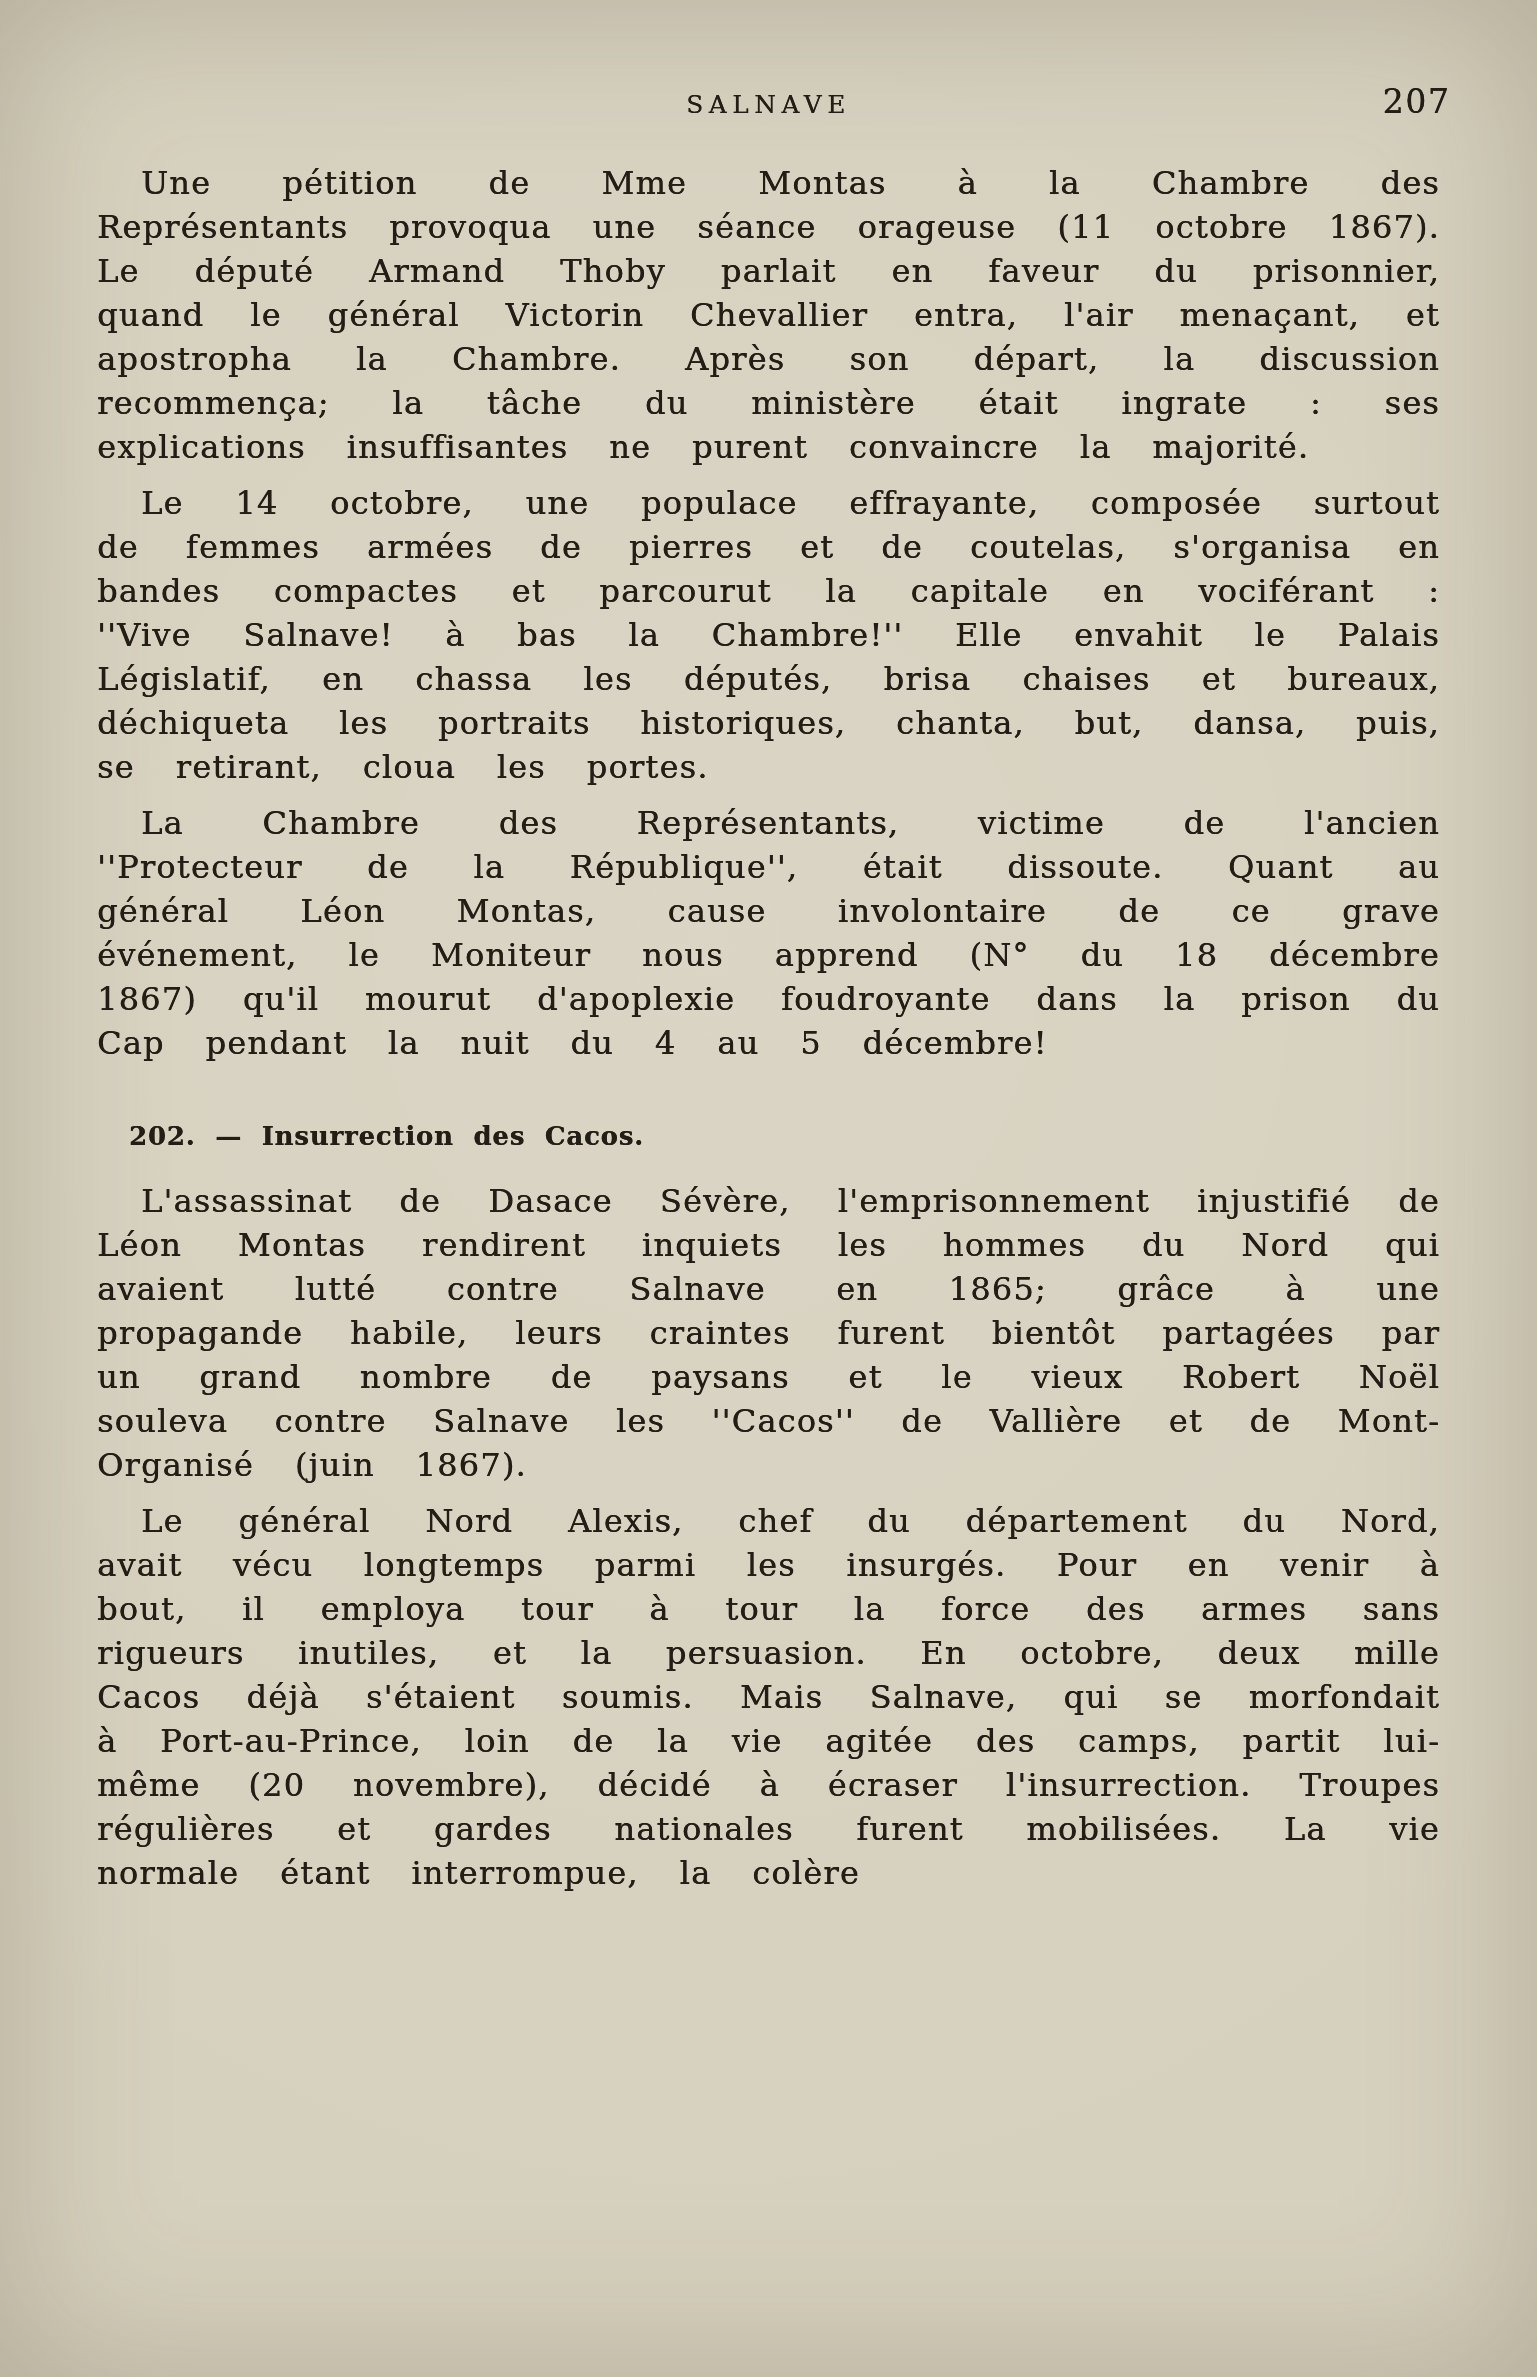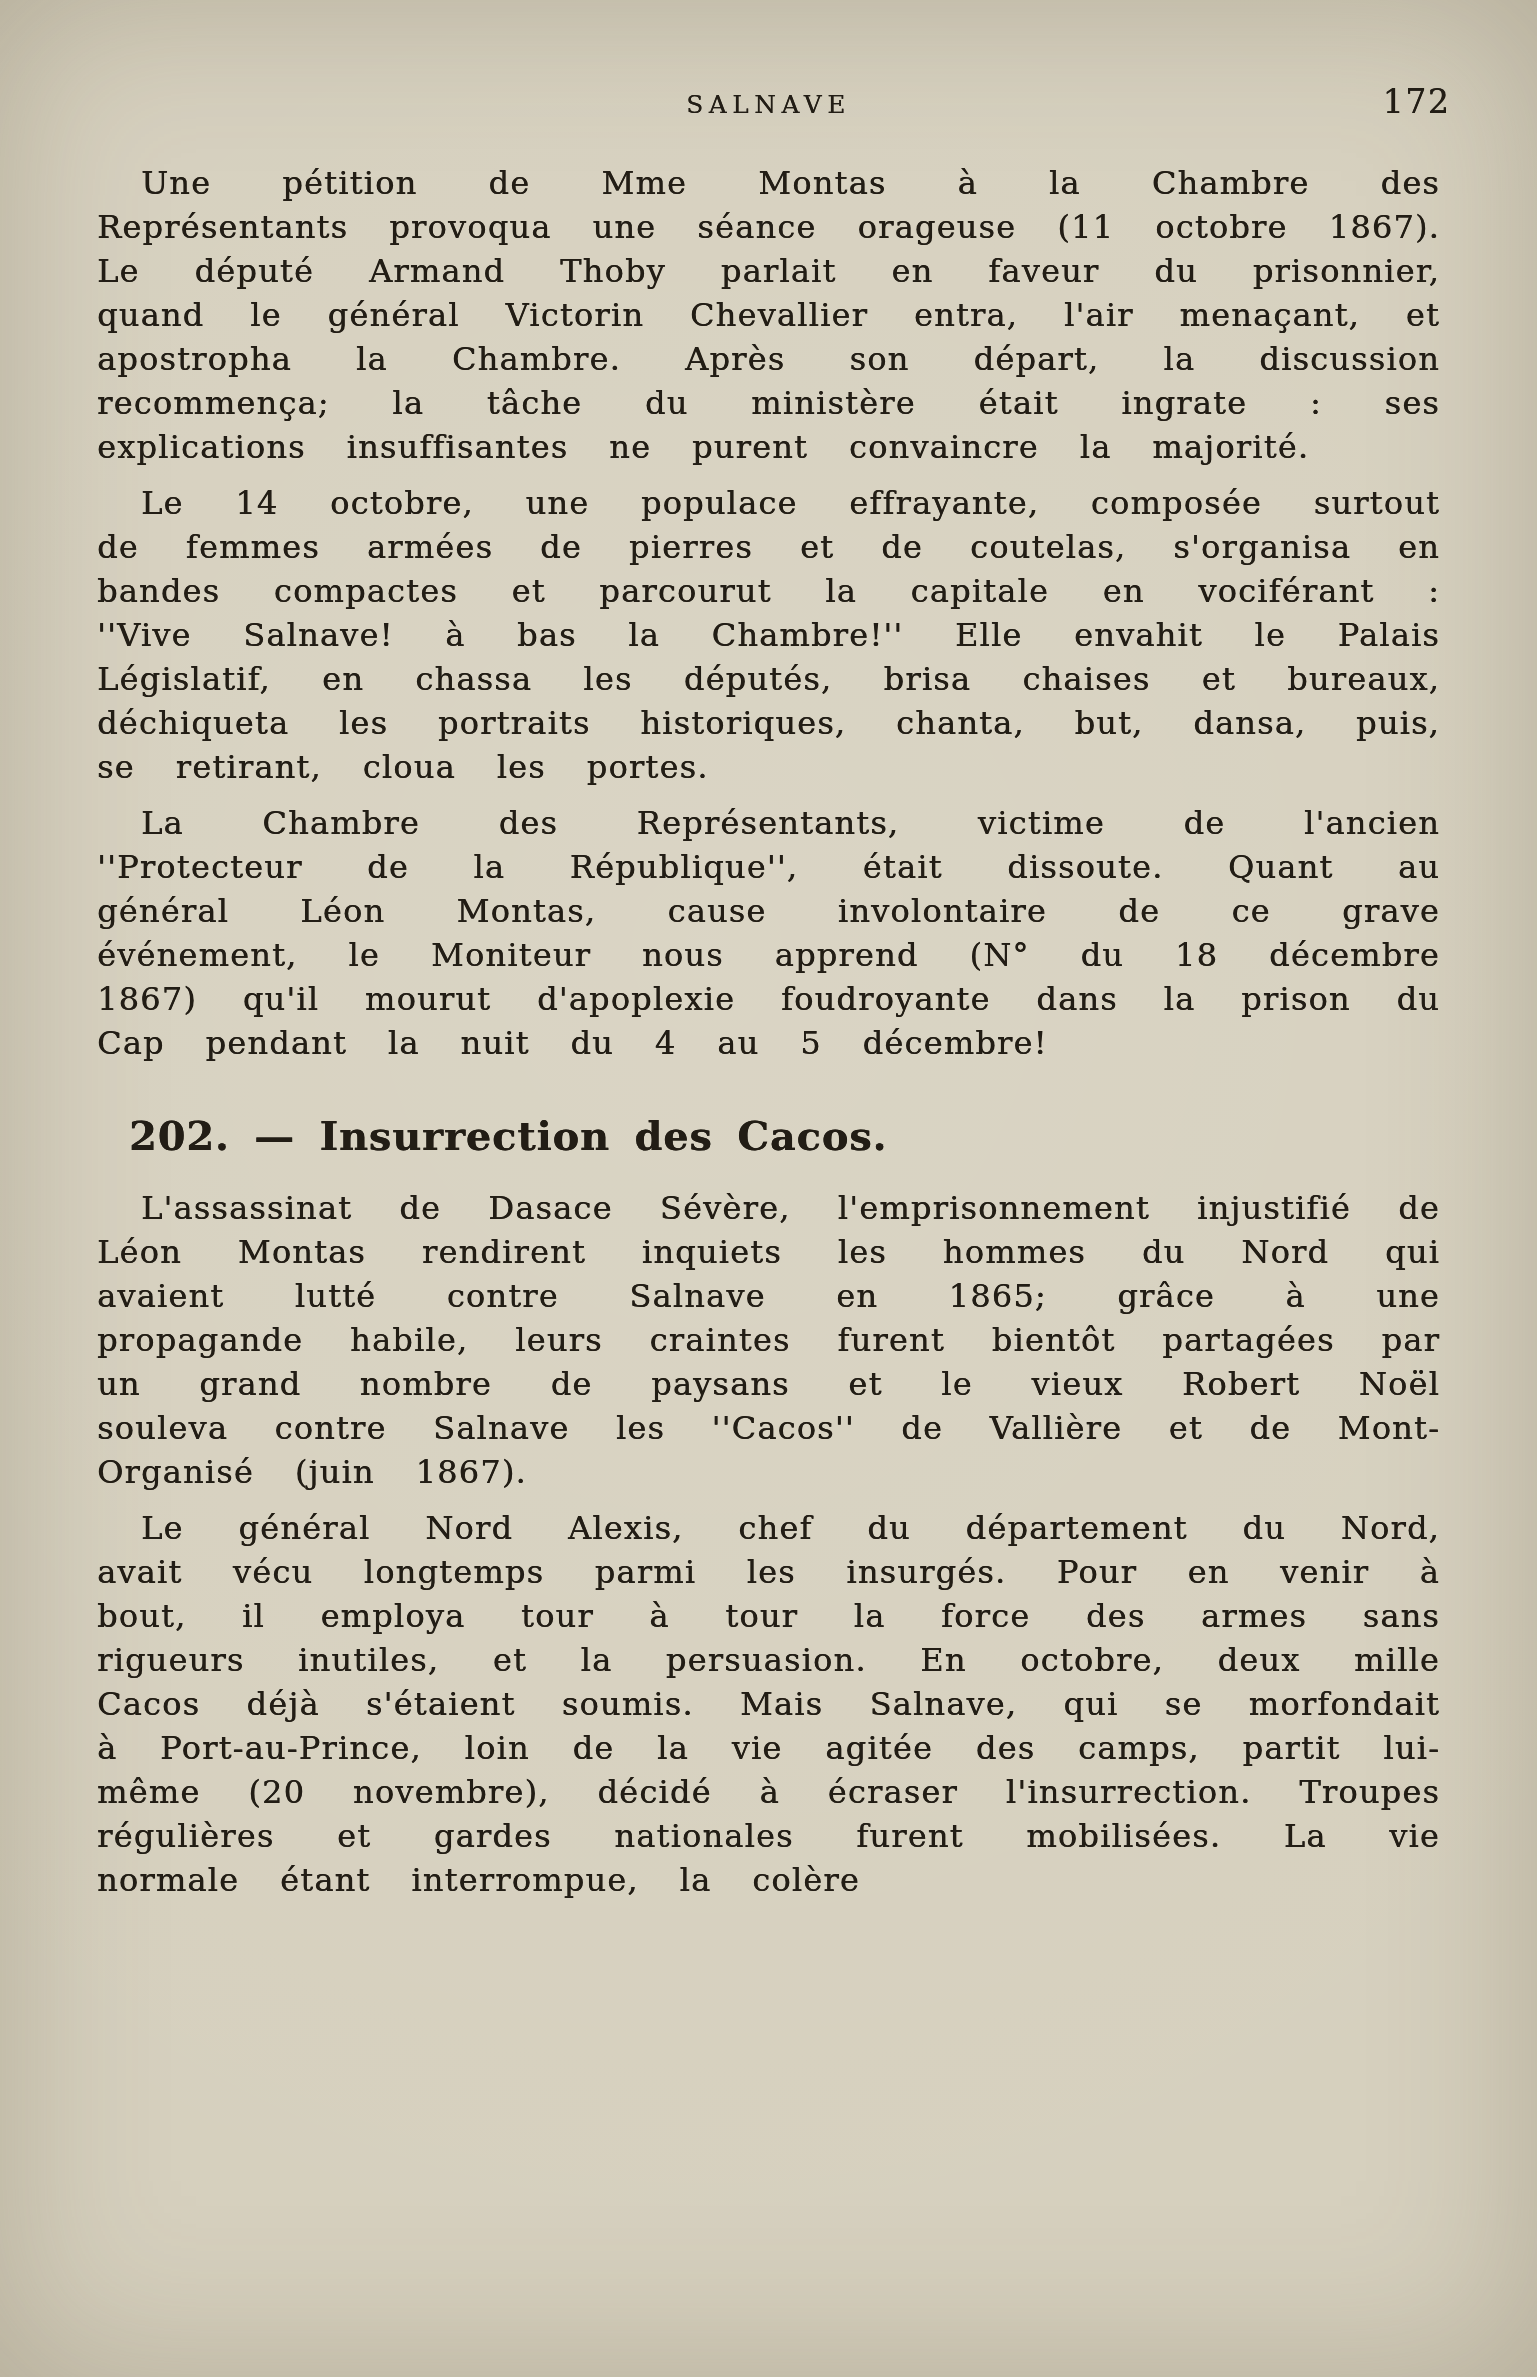--- a/index.html
+++ b/index.html
@@ -58,39 +58,39 @@
     word-spacing: 29.5px;
     text-shadow: 0.4px 0 0 currentColor;
     hyphens: auto;
     -webkit-hyphens: auto;
   }
   .text-block p {
     margin: 12px;
     text-indent: 44px;
   }
   .section-heading {
-    font-size: 40px;
+    font-size: 26px;
     line-height: 44px;
     font-weight: 700;
-    margin: 49px 0 28px 0;
+    margin: 49px 0 21px 0;
     text-indent: 44px;
     letter-spacing: 0.8px;
     word-spacing: 9.8px;
     text-align: left;
     text-shadow: 0.2px 0 0 currentColor;
   }
 </style>
 </head>
 <body>
 
 <div class="page">
 
   <header class="running-header">
     <span class="running-title">SALNAVE</span>
-    <span class="page-number">172</span>
+    <span class="page-number">207</span>
   </header>
 
   <main class="text-block">
     <p>Une pétition de Mme Montas à la Chambre des Représentants provoqua une séance orageuse (11 octobre 1867). Le député Armand Thoby parlait en faveur du prisonnier, quand le général Victorin Chevallier entra, l'air menaçant, et apostropha la Chambre. Après son départ, la discussion recommença; la tâche du ministère était ingrate : ses explications insuffisantes ne purent convaincre la majorité.</p>
     <p>Le 14 octobre, une populace effrayante, composée surtout de femmes armées de pierres et de coutelas, s'organisa en bandes compactes et parcourut la capitale en vociférant : ''Vive Salnave! à bas la Chambre!'' Elle envahit le Palais Législatif, en chassa les députés, brisa chaises et bureaux, déchiqueta les portraits historiques, chanta, but, dansa, puis, se retirant, cloua les portes.</p>
     <p>La Chambre des Représentants, victime de l'ancien ''Protecteur de la République'', était dissoute. Quant au général Léon Montas, cause involontaire de ce grave événement, le Moniteur nous apprend (N° du 18 décembre 1867) qu'il mourut d'apoplexie foudroyante dans la prison du Cap pendant la nuit du 4 au 5 décembre!</p>
 
     <h2 class="section-heading">202. — Insurrection des Cacos.</h2>
 
     <p>L'assassinat de Dasace Sévère, l'emprisonnement injustifié de Léon Montas rendirent inquiets les hommes du Nord qui avaient lutté contre Salnave en 1865; grâce à une propagande habile, leurs craintes furent bientôt partagées par un grand nombre de paysans et le vieux Robert Noël souleva contre Salnave les ''Cacos'' de Vallière et de Mont-Organisé (juin 1867).</p>

